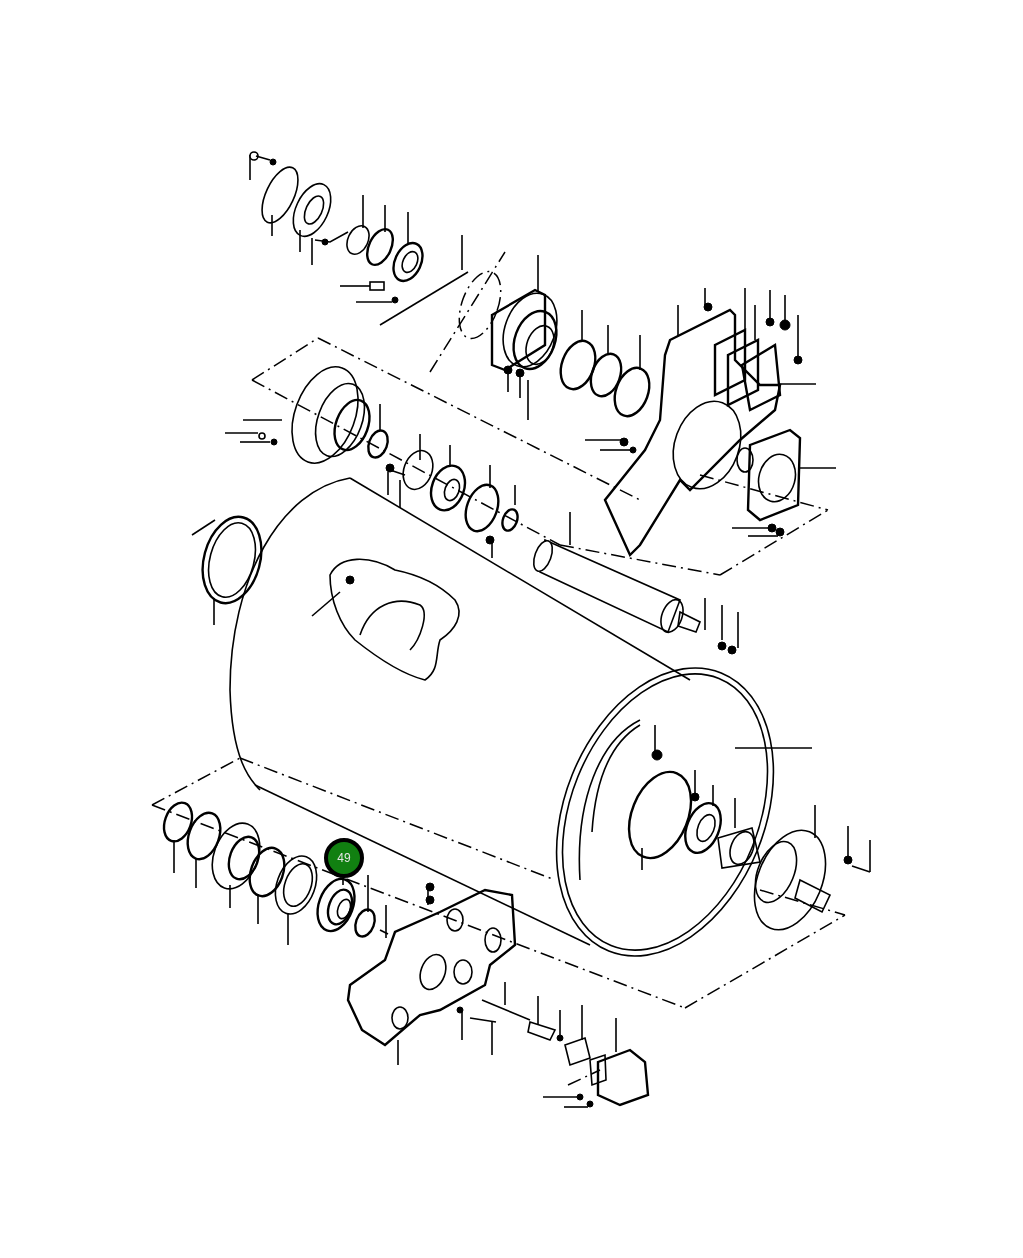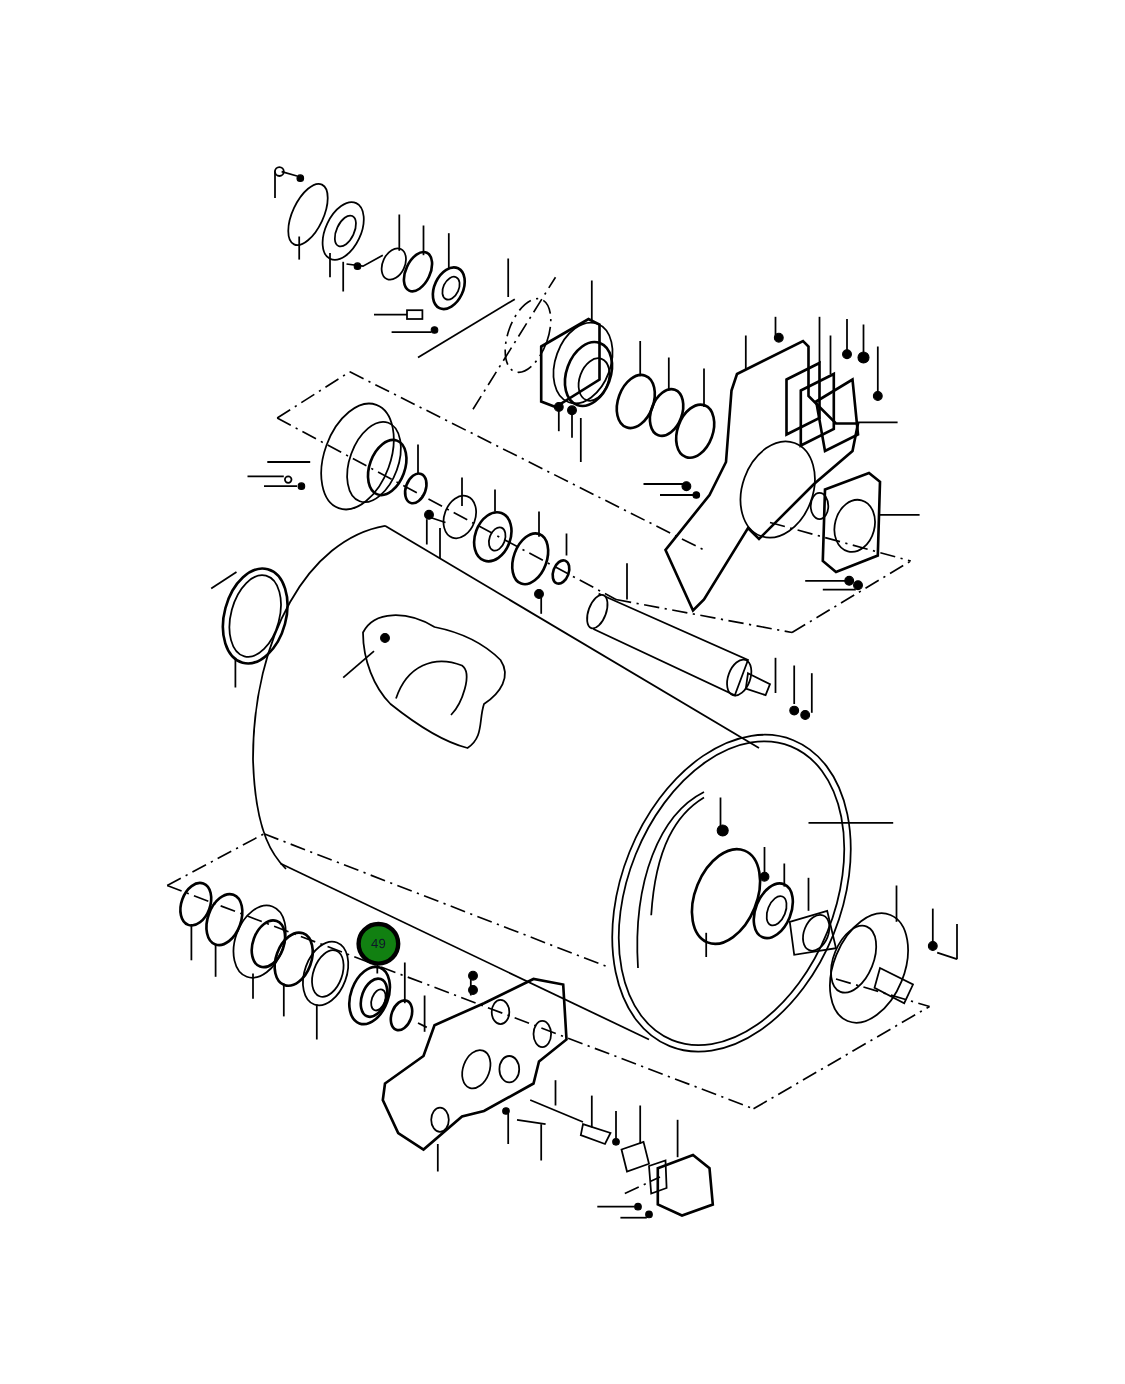--- a/index.html
+++ b/index.html
@@ -7,21 +7,21 @@
     #diagram { position: absolute; left: 0; top: 0; width: 1023px; height: 1258px; }
     .ln { stroke: #000; stroke-width: 1.6; fill: none; }
     .thick { stroke: #000; stroke-width: 2.4; fill: none; }
     .dash { stroke: #000; stroke-width: 1.5; fill: none; stroke-dasharray: 14 5 2 5; }
     .fillw { fill: #fff; stroke: #000; stroke-width: 1.6; }
     .fillb { fill: #000; stroke: #000; }
     .callout-badge {
       position: absolute; left: 324px; top: 838px; width: 40px; height: 40px;
       border-radius: 50%; border: 4px solid #000; box-sizing: border-box;
       display: flex; align-items: center; justify-content: center;
-      color: #0f172a; font-size: 12px; cursor: pointer;
+      color: #e5e5e5; font-size: 12px; cursor: pointer;
     }
   </style>
 </head>
 <body>
 
 <svg id="diagram" viewBox="0 0 1023 1258" xmlns="http://www.w3.org/2000/svg">
 
   <g>
     <line class="ln" x1="250" y1="155" x2="250" y2="180"></line>
     <circle class="fillw" cx="254" cy="156" r="4"></circle>

